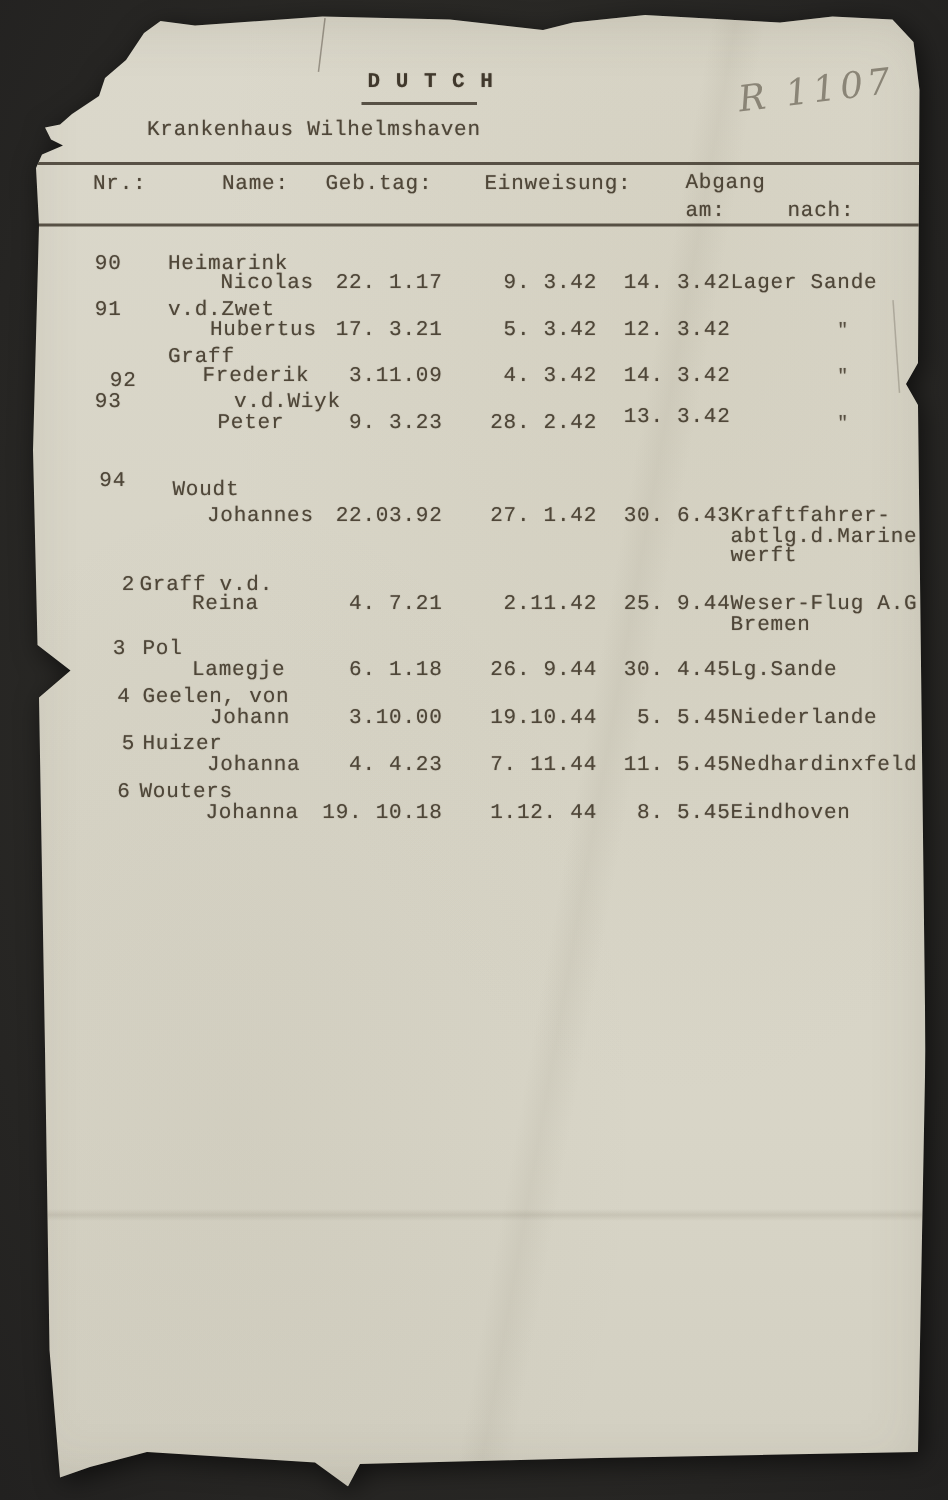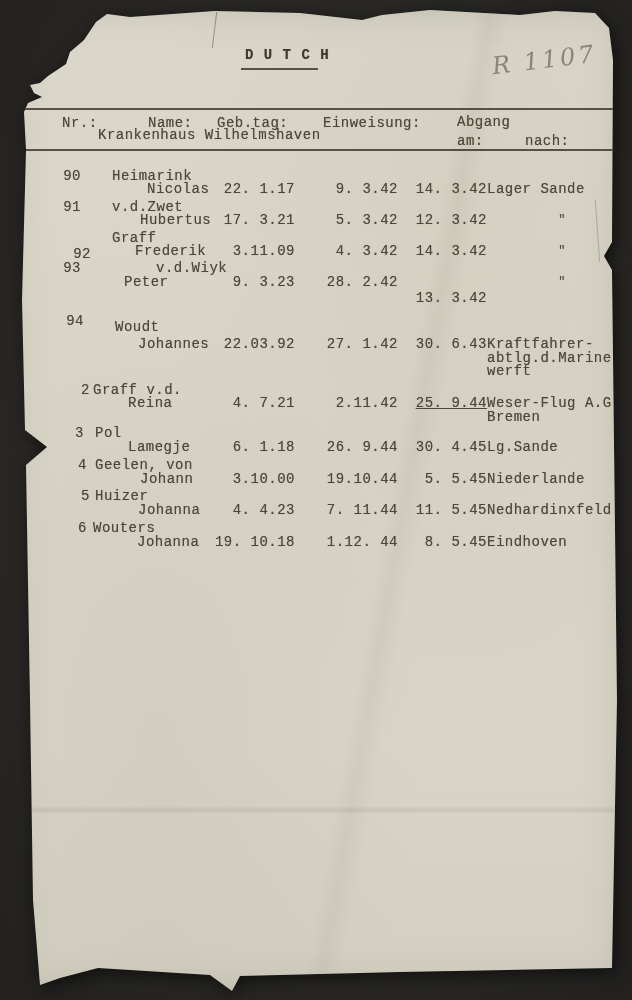--- a/index.html
+++ b/index.html
@@ -45,21 +45,21 @@
   <div id="paper-wrap">
     <div id="paper">
       <div id="edge-shade"></div>
 
       <div class="crack" style="left:214px;top:12px;width:1px;height:36px;transform:rotate(7deg);"></div>
       <div class="crack" style="left:597px;top:200px;width:1px;height:62px;transform:rotate(-4deg);opacity:.6;"></div>
 
       <div class="typed title" style="left:245px;top:49px;">D U T C H</div>
       <div class="rule" style="left:241px;top:68px;width:77px;height:2px;"></div>
       <div class="stamp" style="left:492px;top:46px;">R 1107</div>
-      <div class="typed" style="left:98px;top:81px;margin-top:48px;">Krankenhaus Wilhelmshaven</div>
+      <div class="typed" style="left:98px;top:81px;">Krankenhaus Wilhelmshaven</div>
 
       <div class="rule" style="left:24px;top:108px;width:600px;height:2px;"></div>
       <div class="typed" style="left:62px;top:117px;">Nr.:</div>
       <div class="typed" style="left:148px;top:117px;">Name:</div>
       <div class="typed" style="left:217px;top:117px;">Geb.tag:</div>
       <div class="typed" style="left:323px;top:117px;">Einweisung:</div>
       <div class="typed" style="left:457px;top:116px;">Abgang</div>
       <div class="typed" style="left:457px;top:135px;">am:</div>
       <div class="typed" style="left:525px;top:135px;">nach:</div>
       <div class="rule" style="left:24px;top:149px;width:602px;height:1.5px;"></div>
@@ -90,24 +90,24 @@
         <div class="typed cell" style="left:135px;top:245px;">Frederik</div>
         <div class="typed cell geb" style="top:245px;">3.11.09</div>
         <div class="typed cell einw" style="top:245px;">4. 3.42</div>
         <div class="typed cell abg" style="top:245px;">14. 3.42</div>
         <div class="typed cell nach ditto" style="top:245px;">"</div>
       </div>
 
       <div>
         <div class="typed cell num" style="left:55px;top:262px;">93</div>
         <div class="typed cell" style="left:108px;top:262px;margin-left:48px;">v.d.Wiyk</div>
-        <div class="typed cell" style="left:124px;top:276px;">Peter</div>
+        <div class="typed cell" style="left:145px;top:276px;">Peter</div>
         <div class="typed cell geb" style="top:276px;">9. 3.23</div>
         <div class="typed cell einw" style="top:276px;">28. 2.42</div>
-        <div class="typed cell abg" style="top:292px;">13. 3.42</div>
+        <div class="typed cell abg" style="top:272px;">13. 3.42</div>
         <div class="typed cell nach ditto" style="top:276px;">"</div>
       </div>
 
       <div>
         <div class="typed cell num" style="left:58px;top:315px;">94</div>
         <div class="typed cell" style="left:115px;top:321px;">Woudt</div>
         <div class="typed cell" style="left:138px;top:338px;">Johannes</div>
         <div class="typed cell geb" style="top:338px;">22.03.92</div>
         <div class="typed cell einw" style="top:338px;">27. 1.42</div>
         <div class="typed cell abg" style="top:338px;">30. 6.43</div>
@@ -115,21 +115,21 @@
 abtlg.d.Marine
 werft</div>
       </div>
 
       <div>
         <div class="typed cell num" style="left:64px;top:384px;">2</div>
         <div class="typed cell" style="left:93px;top:384px;">Graff v.d.</div>
         <div class="typed cell" style="left:128px;top:397px;">Reina</div>
         <div class="typed cell geb" style="top:397px;">4. 7.21</div>
         <div class="typed cell einw" style="top:397px;">2.11.42</div>
-        <div class="typed cell abg" style="top:397px;text-decoration:underline;">25. 9.44</div>
+        <div class="typed cell abg" style="top:397px;">25. 9.44</div>
         <div class="typed cell nach" style="top:397px;">Weser-Flug A.G
 Bremen</div>
       </div>
 
       <div>
         <div class="typed cell num" style="left:58px;top:427px;">3</div>
         <div class="typed cell" style="left:95px;top:427px;">Pol</div>
         <div class="typed cell" style="left:128px;top:441px;">Lamegje</div>
         <div class="typed cell geb" style="top:441px;">6. 1.18</div>
         <div class="typed cell einw" style="top:441px;">26. 9.44</div>

